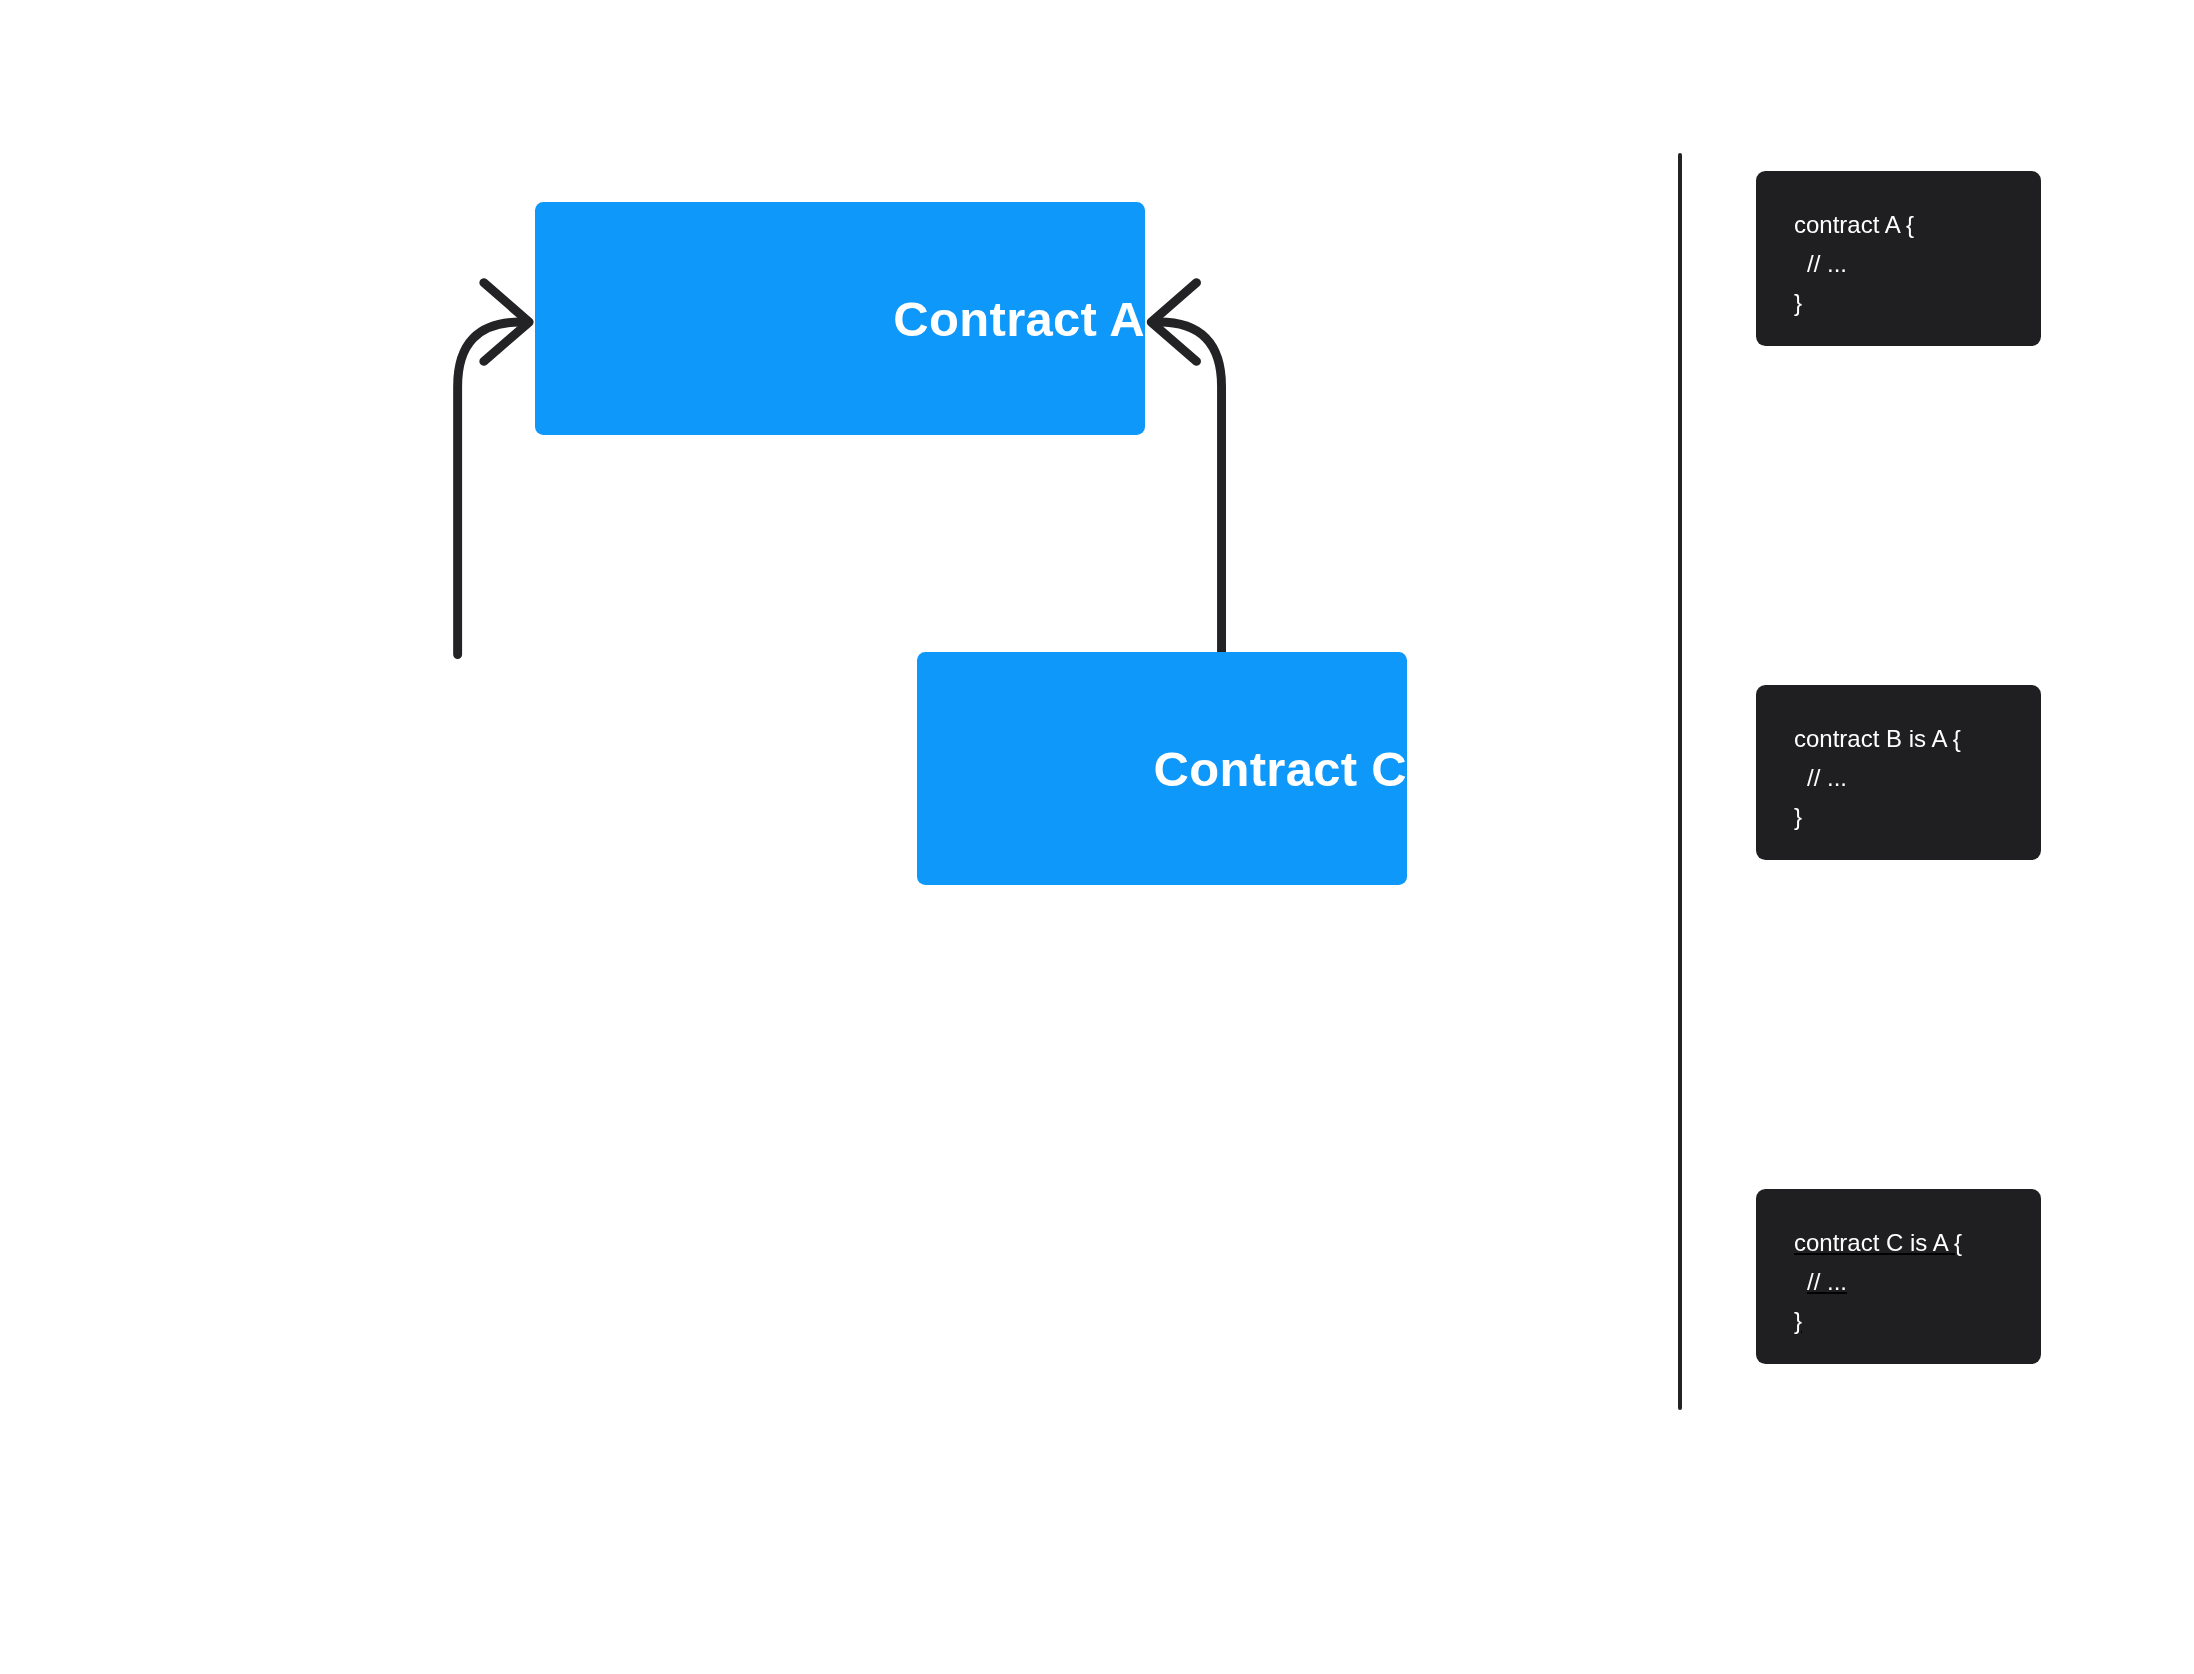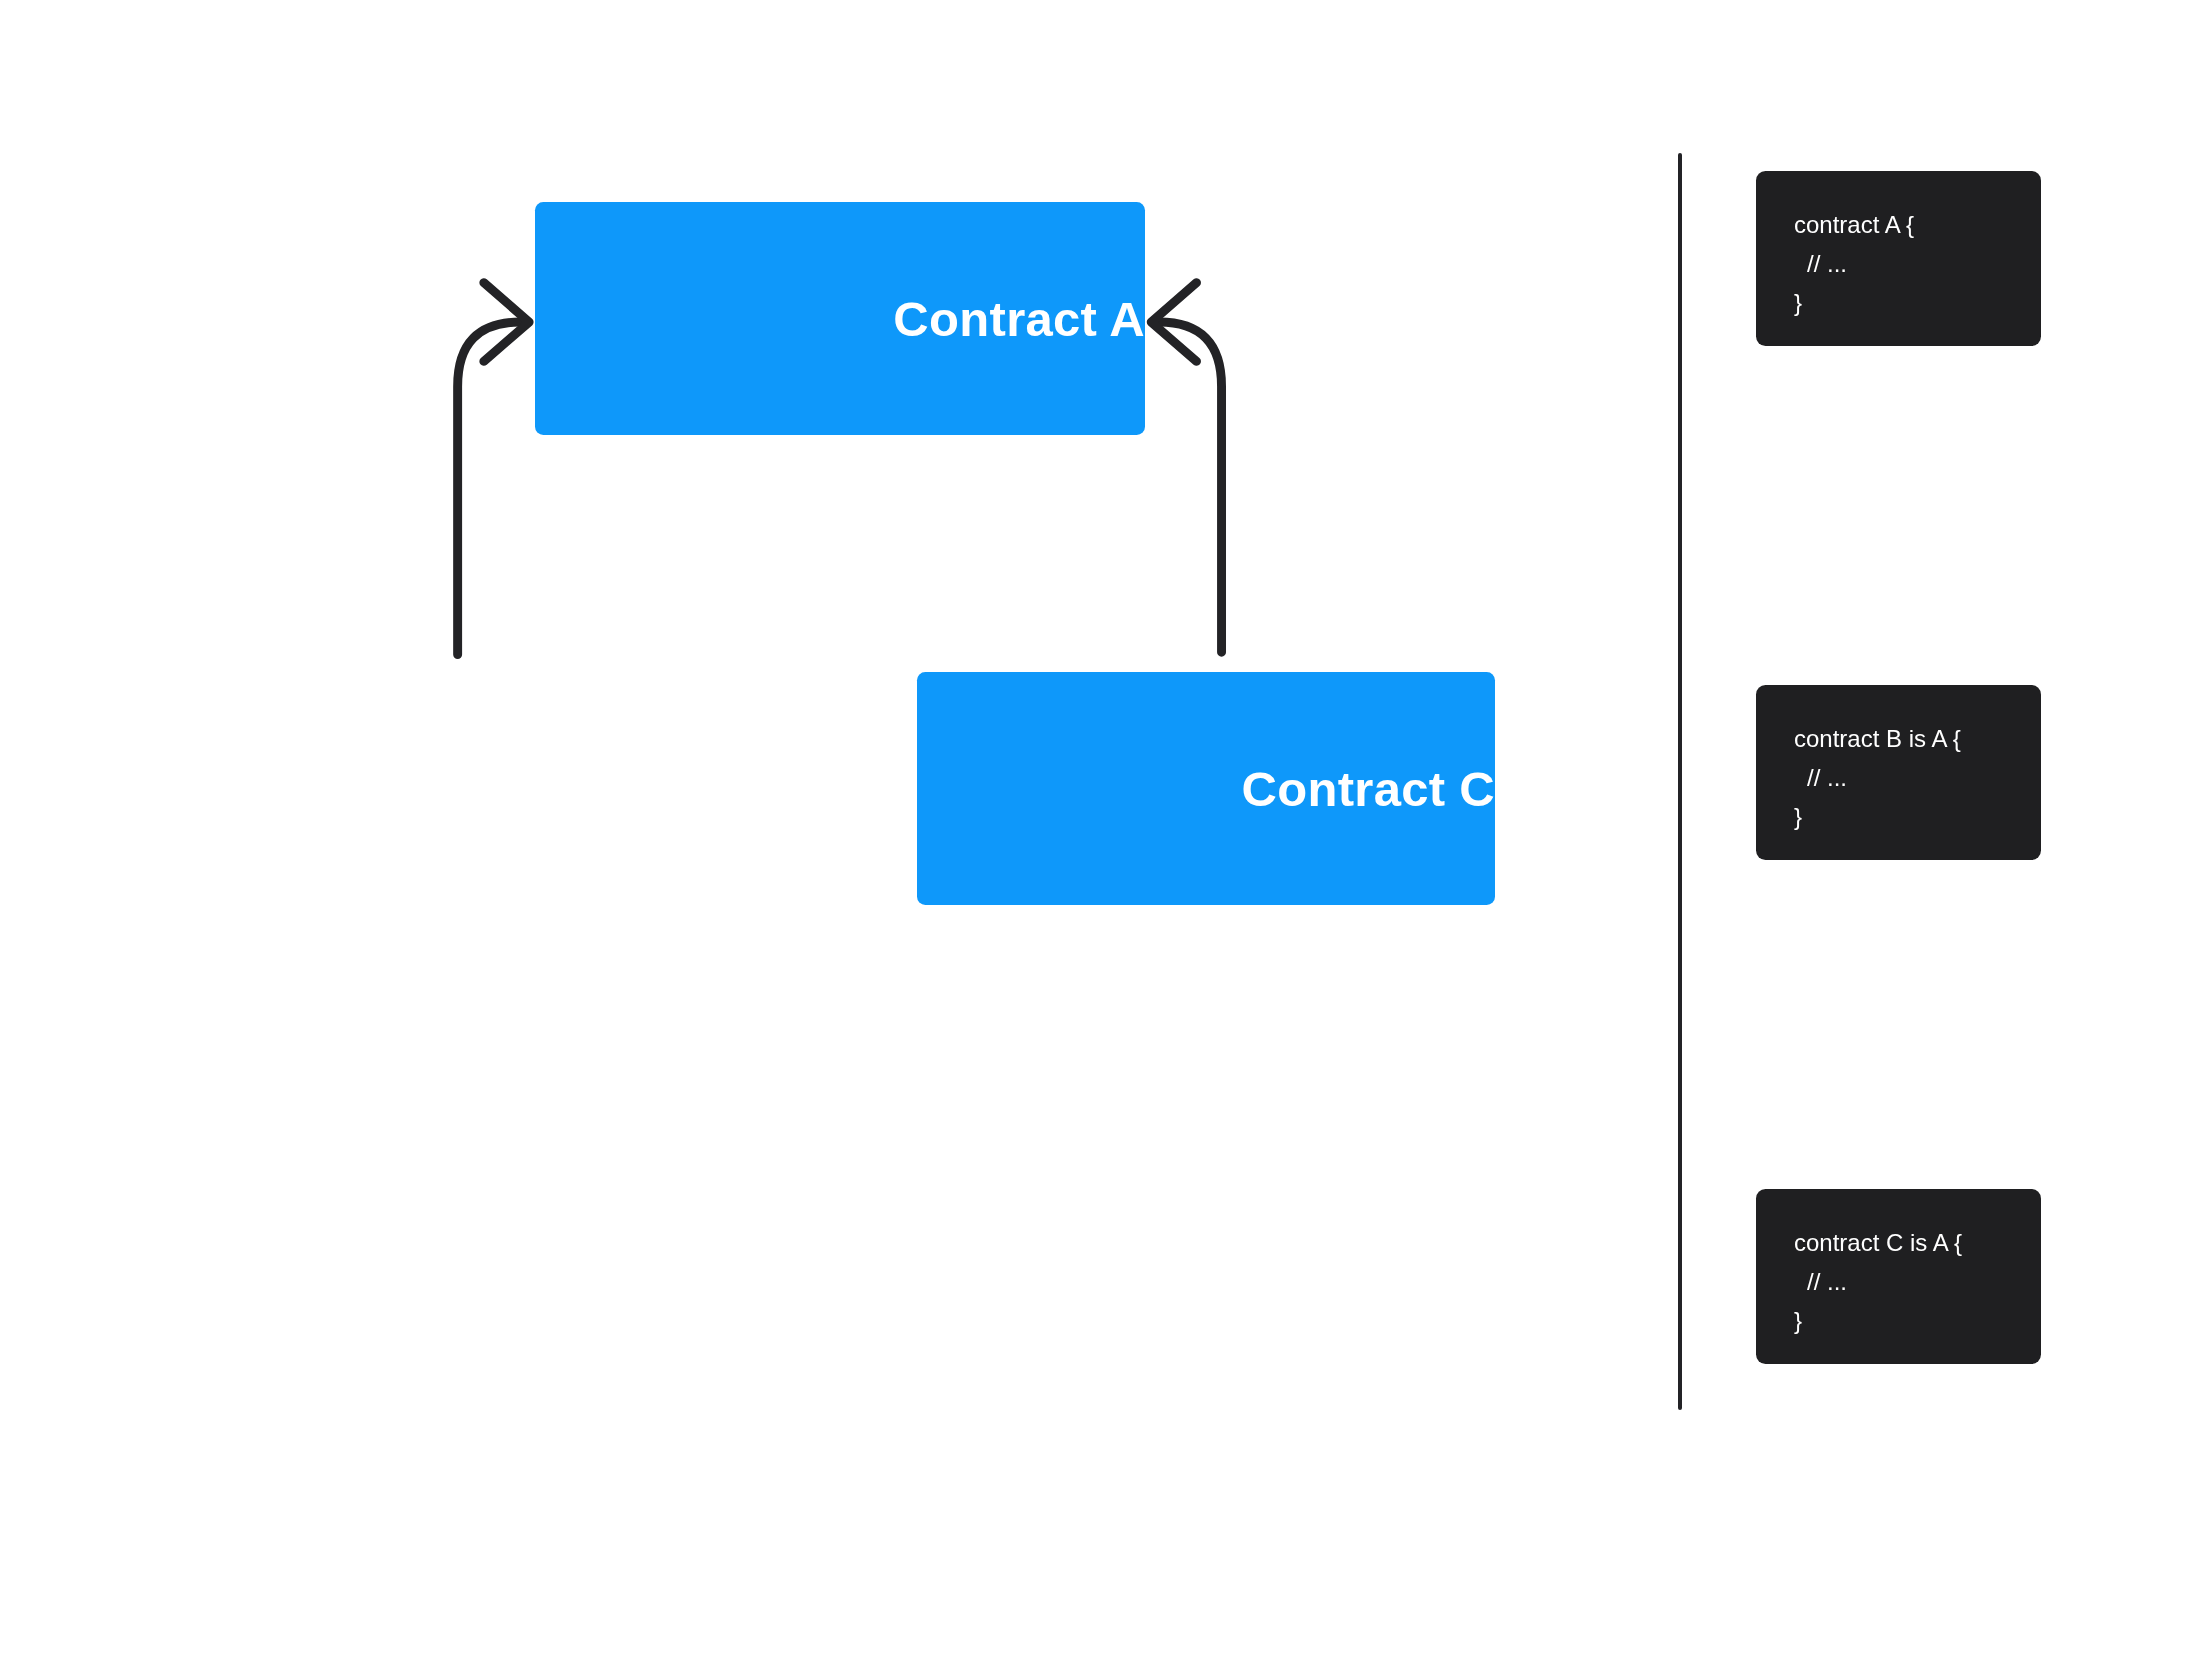--- a/index.html
+++ b/index.html
@@ -43,21 +43,21 @@
   }
   .node-label {
     color: var(--node-text, #ffffff);
     font-size: 49px;
     font-weight: 700;
     letter-spacing: 0.3px;
     white-space: nowrap;
   }
   .node-a { left: 535px;  top: 202px;  width: 610px; height: 233px; }
   .node-b { left: 154px;  top: 654px; width: 608px; height: 233px; }
-  .node-c { left: 917px; top: 652px; width: 578px; height: 233px; margin-top: 20px; }
+  .node-c { left: 917px; top: 652px; width: 490px; height: 233px; }
   .divider {
     position: absolute;
     left: 1678px;
     top: 153px;
     width: 4.2px;
     height: 1257px;
     border-radius: 2.4px;
     background: var(--edge-stroke, #232326);
   }
   .code-block {
@@ -65,21 +65,21 @@
     left: 1756px;
     width: 285px;
     height: 175px;
     box-sizing: border-box;
     padding: 34px 12px 0 38px;
     border-radius: 9.5px;
     background: var(--code-bg, #1f1f21);
   }
   .block-1 { top: 171px; }
   .block-2 { top: 685px; }
-  .block-3 { top: 1189px; }
+  .block-3 { top: 1189px; text-decoration: underline; }
   .code-line {
     color: var(--code-text, #ffffff);
     font-size: 24px;
     line-height: 39px;
     white-space: pre;
   }
   .code-line.indent { padding-left: 13px; }
 </style>
 </head>
 <body>

